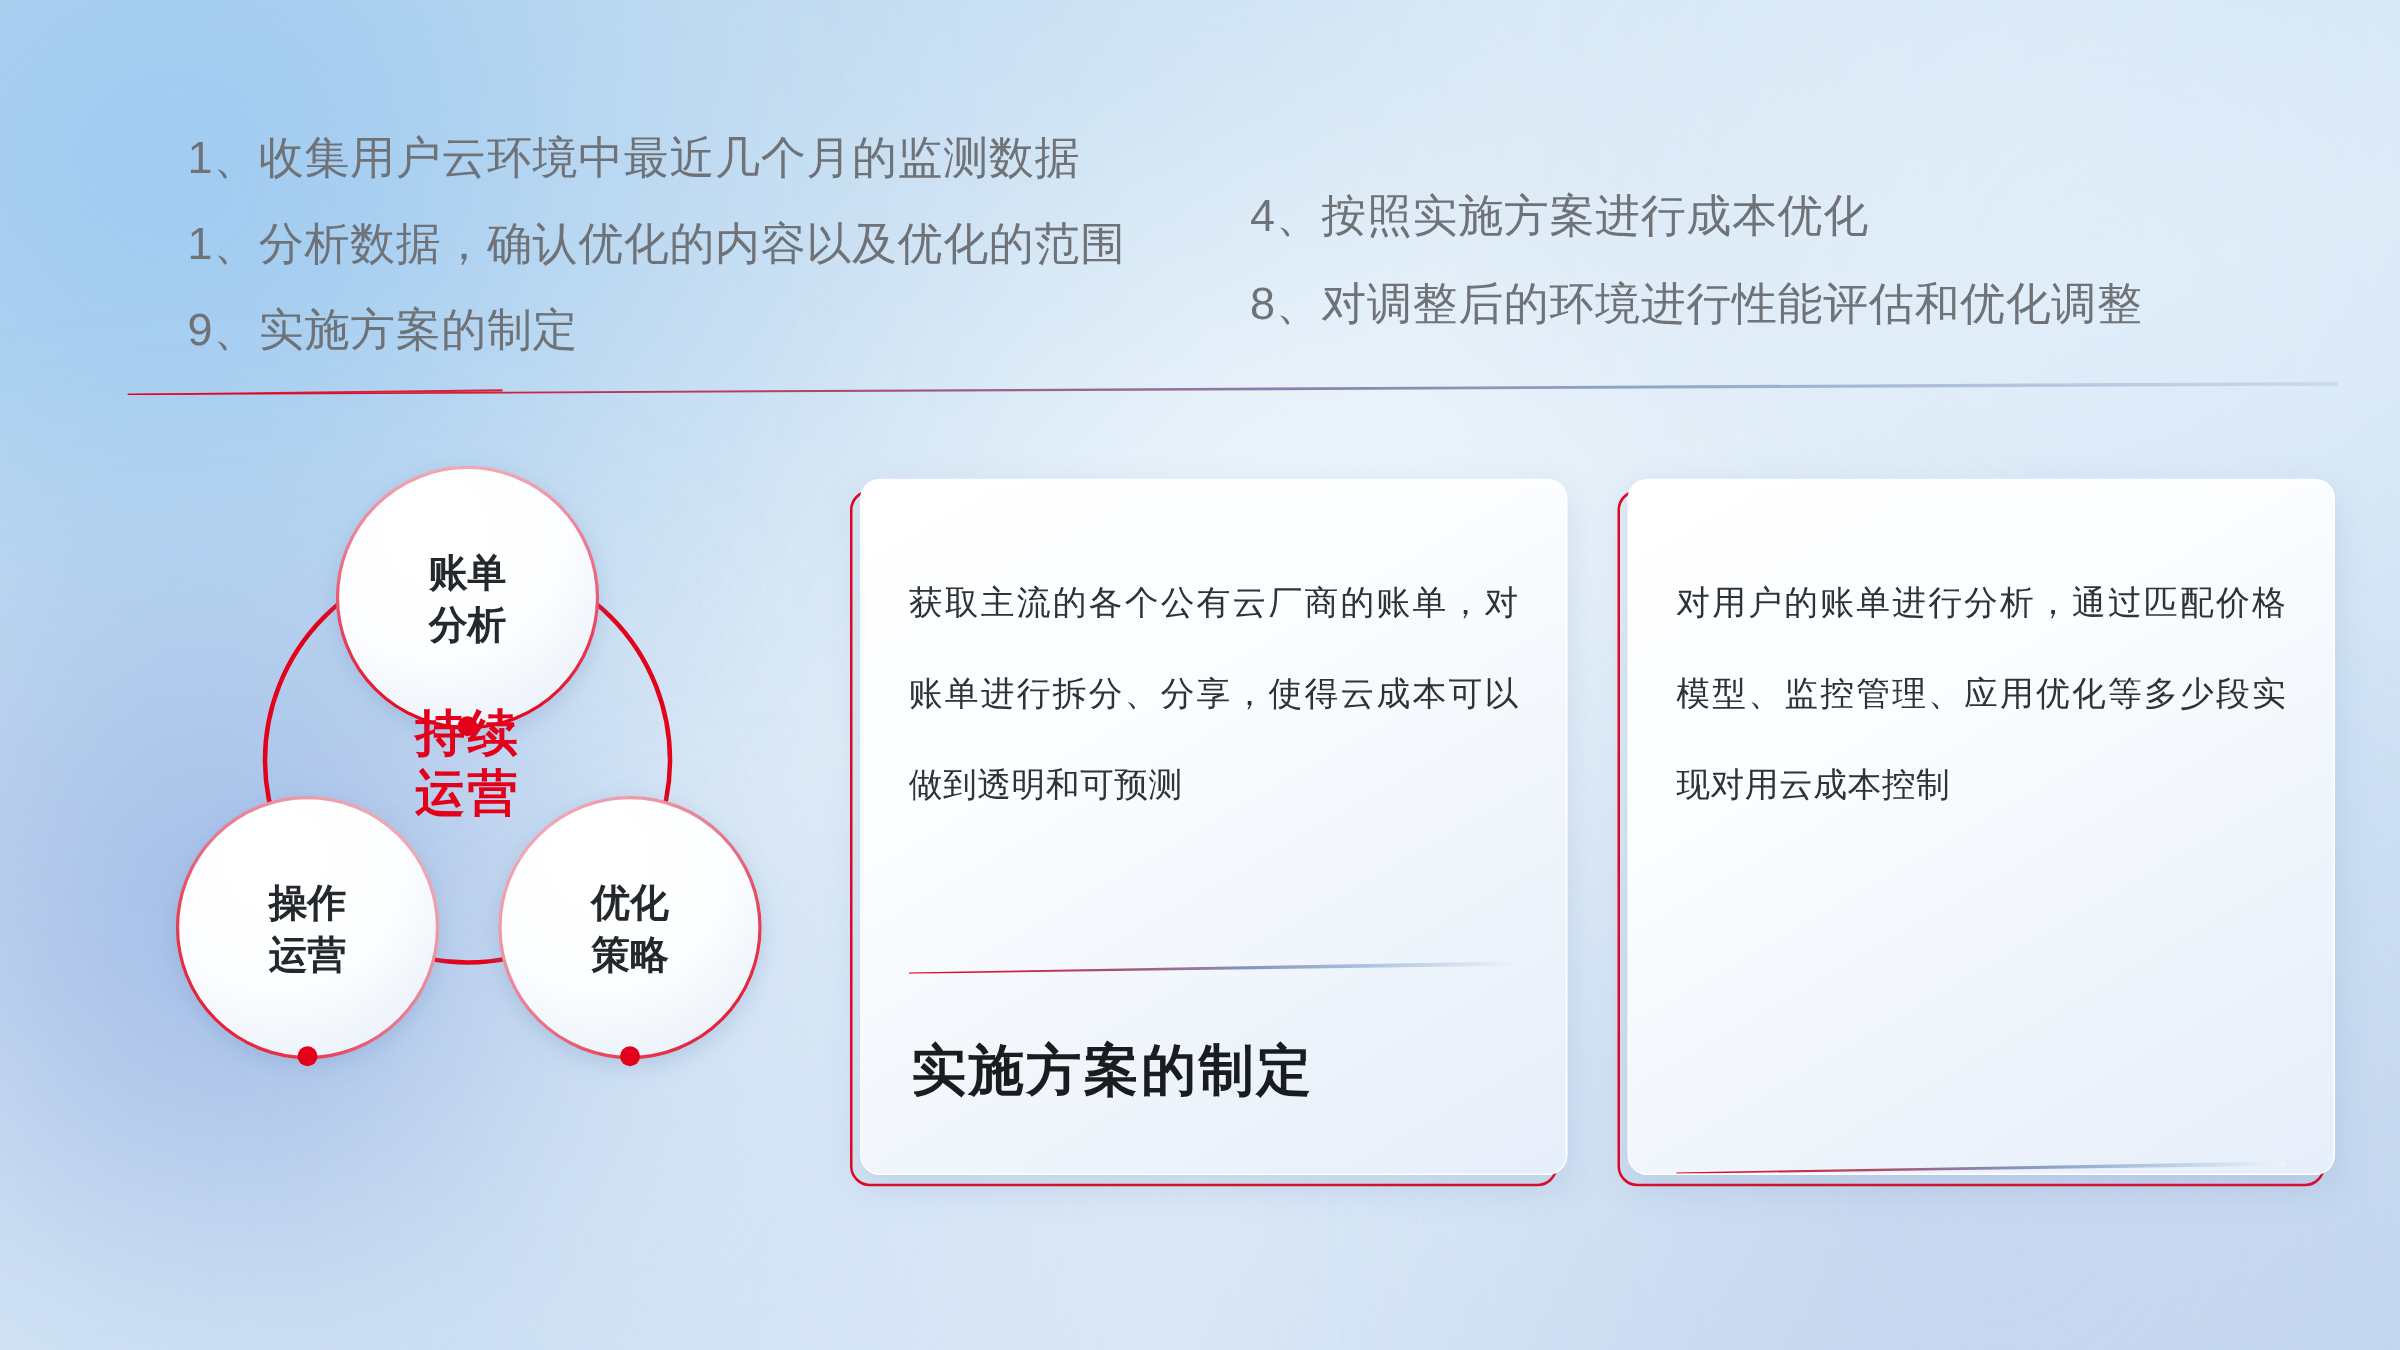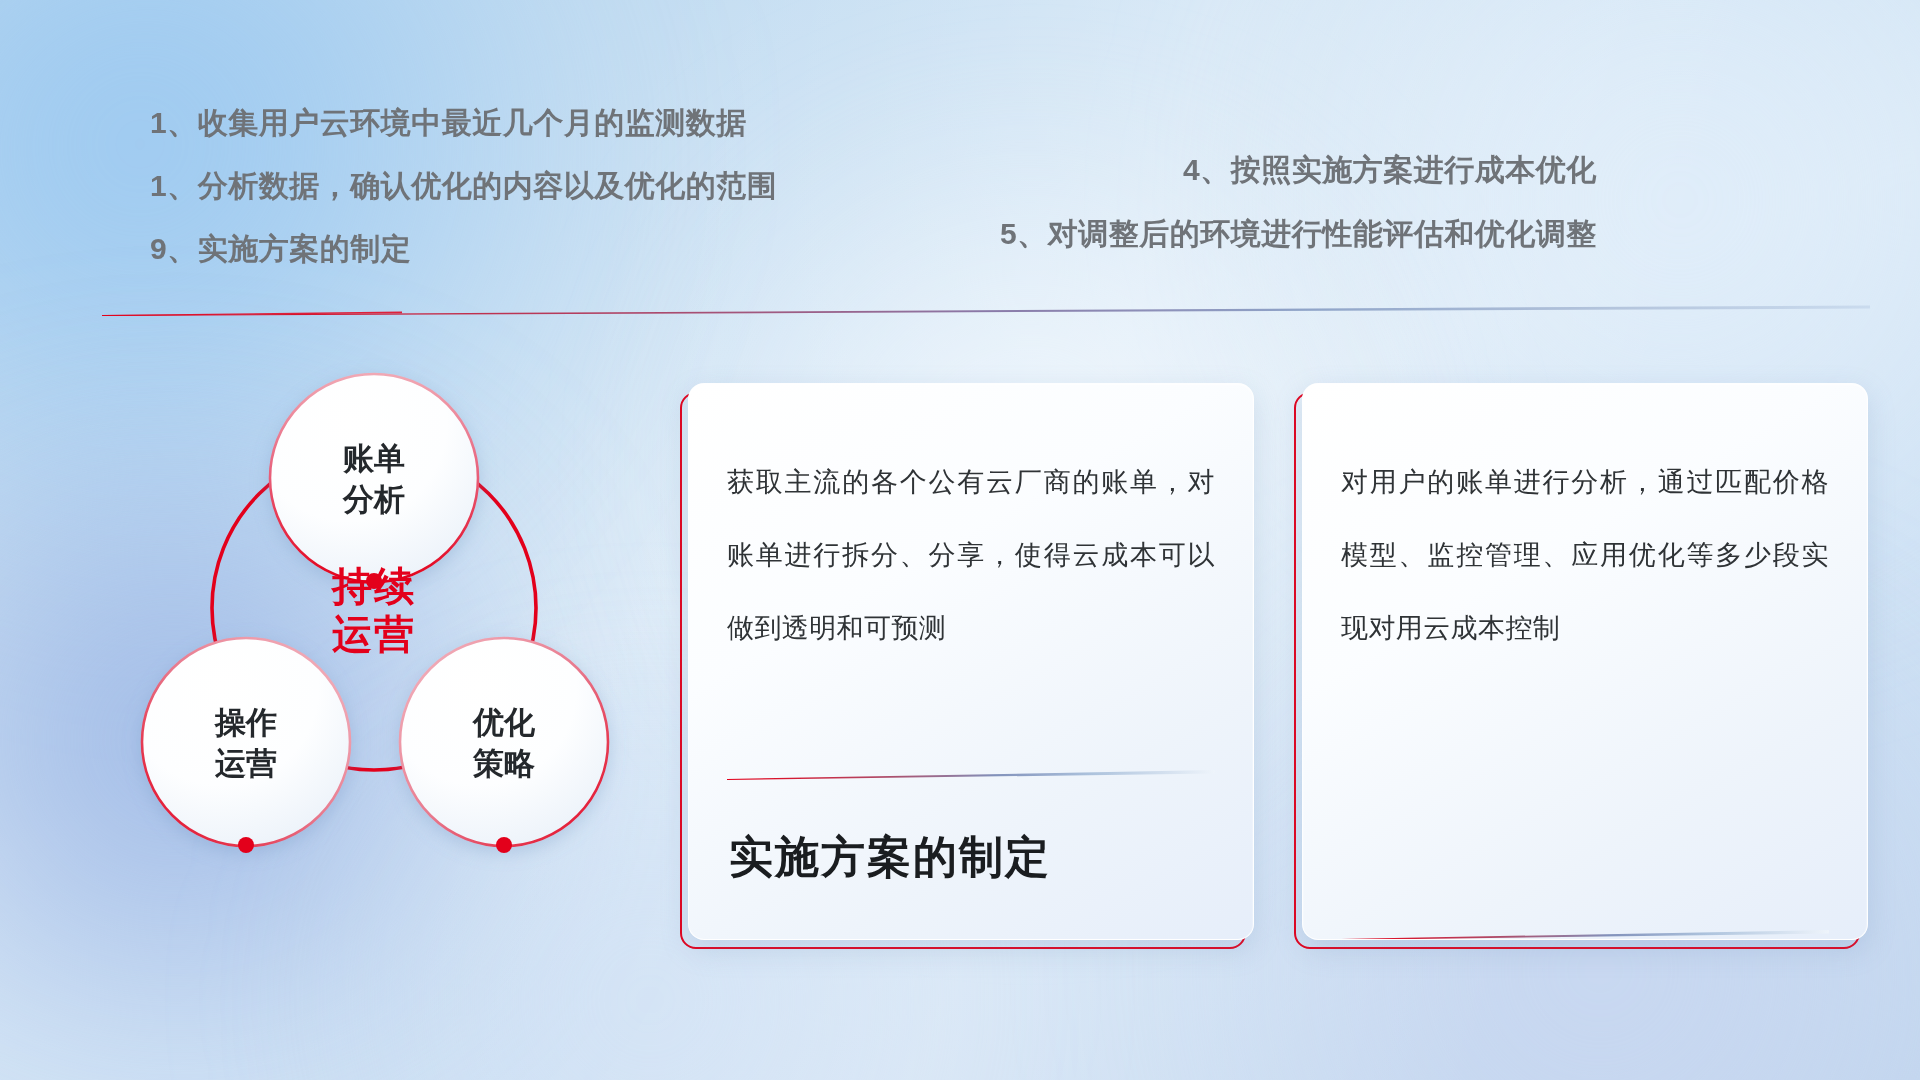--- a/index.html
+++ b/index.html
@@ -32,25 +32,25 @@
             background:radial-gradient(circle at 50% 50%, rgba(206,223,244,.8), rgba(206,223,244,0) 70%); }
   .bg-sheen {
     position:absolute; left:0; right:0; top:0; bottom:0;
     background:linear-gradient(105deg, rgba(255,255,255,0) 30%, rgba(255,255,255,.28) 55%, rgba(255,255,255,0) 80%);
   }
 
   
   #steps { position:absolute; left:0; top:0; width:1920px; height:300px; }
   .step-col { position:absolute; }
   .col-left  { left:150px; top:108px; }
-  .col-right { left:1000px; top:155px;text-align:right; }
+  .col-right { left:1000px; top:155px; }
   .step-line {
-    font-size:30px; line-height:1.0; color:#6f7378;
+    font-size:36px; line-height:1.0; color:#6f7378;
     letter-spacing:.5px; white-space:nowrap; margin-bottom:33px;
-    font-weight:700;
+    font-weight:400;
   }
   .col-right .step-line { margin-bottom:34px; }
 
   
   #divider { position:absolute; left:102px; top:302px; width:1768px; height:14px; }
 
   
   #venn { position:absolute; left:86px; top:340px; width:580px; height:620px; }
 
   
@@ -102,21 +102,21 @@
 </div>
 
 <div id="steps">
   <div class="step-col col-left">
     <div class="step-line">1、收集用户云环境中最近几个月的监测数据</div>
     <div class="step-line">1、分析数据，确认优化的内容以及优化的范围</div>
     <div class="step-line">9、实施方案的制定</div>
   </div>
   <div class="step-col col-right">
     <div class="step-line">4、按照实施方案进行成本优化</div>
-    <div class="step-line">5、对调整后的环境进行性能评估和优化调整</div>
+    <div class="step-line">8、对调整后的环境进行性能评估和优化调整</div>
   </div>
 </div>
 
 <svg id="divider" viewBox="0 0 1768 14" preserveAspectRatio="none">
   <defs>
     <linearGradient id="divGrad" x1="0" y1="0" x2="1" y2="0">
       <stop offset="0" stop-color="#e3001b"></stop>
       <stop offset="0.10" stop-color="#d6142c"></stop>
       <stop offset="0.30" stop-color="#ad4668"></stop>
       <stop offset="0.50" stop-color="#8a7aa8"></stop>

